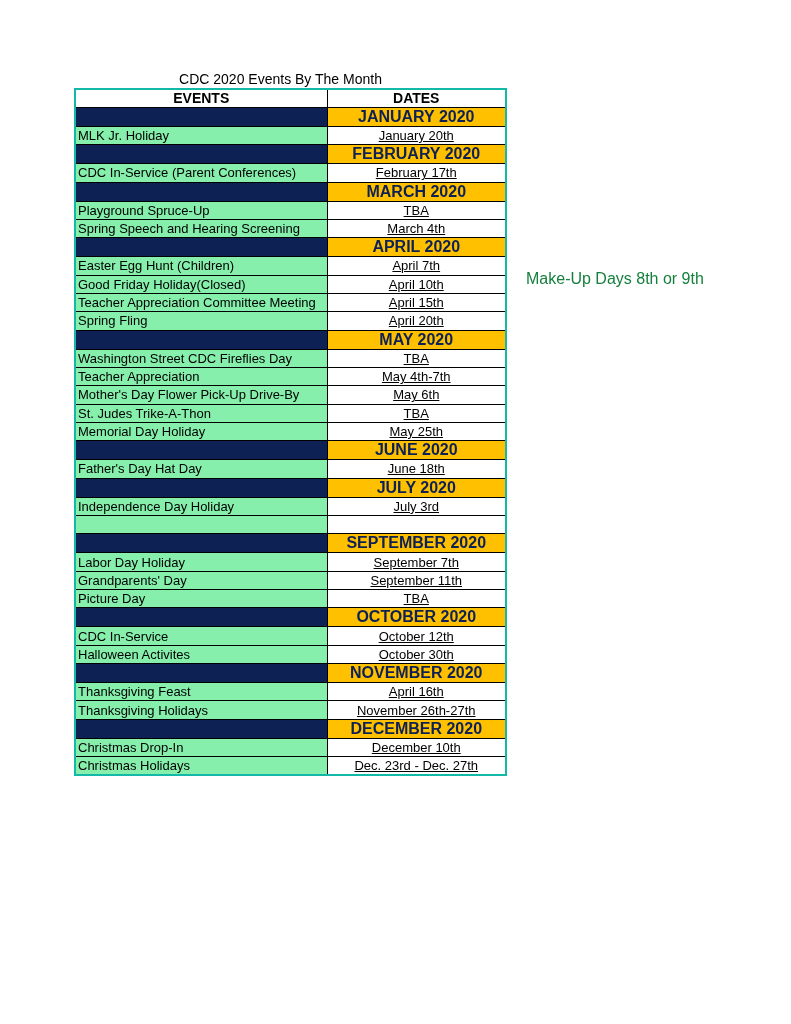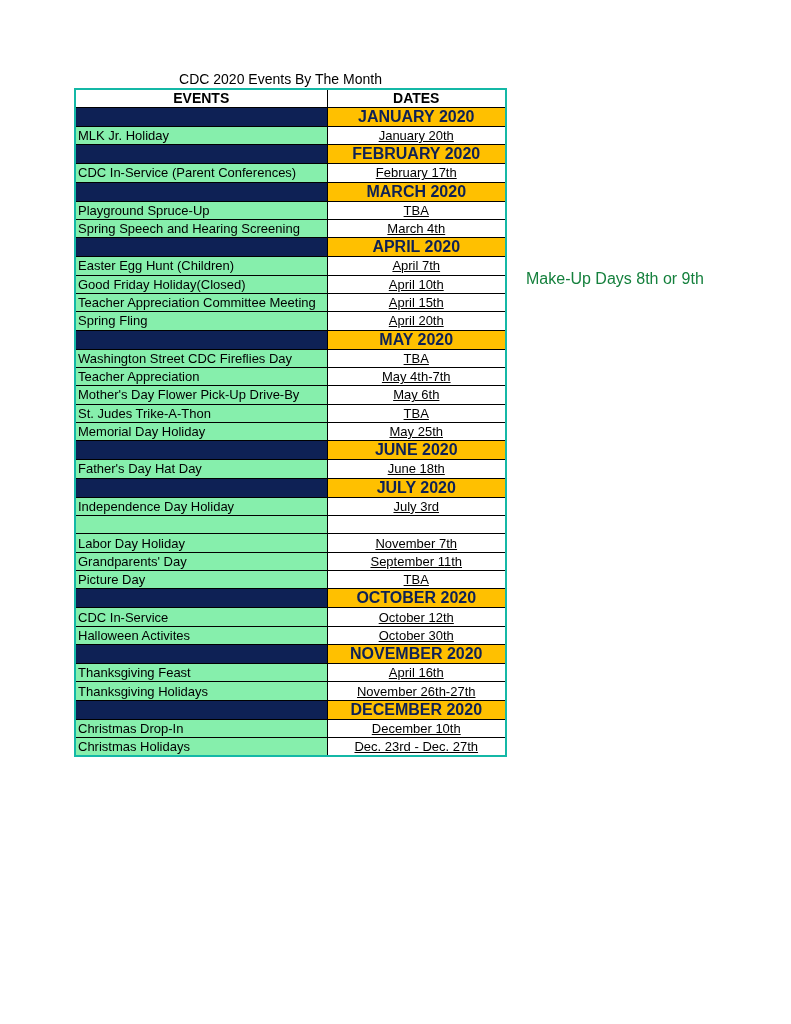--- a/index.html
+++ b/index.html
@@ -180,22 +180,26 @@
         </tr>
         <tr>
           <td class="event-cell">Independence Day Holiday</td>
           <td class="date-cell">July 3rd</td>
         </tr>
         <tr>
           <td class="event-cell"></td>
           <td class="date-cell"></td>
         </tr>
         <tr>
+          <td class="navy-cell"></td>
+          <td class="gold-cell">SEPTEMBER 2020</td>
+        </tr>
+        <tr>
           <td class="event-cell">Labor Day Holiday</td>
-          <td class="date-cell">November 7th</td>
+          <td class="date-cell">September 7th</td>
         </tr>
         <tr>
           <td class="event-cell">Grandparents' Day</td>
           <td class="date-cell">September 11th</td>
         </tr>
         <tr>
           <td class="event-cell">Picture Day</td>
           <td class="date-cell">TBA</td>
         </tr>
         <tr>

